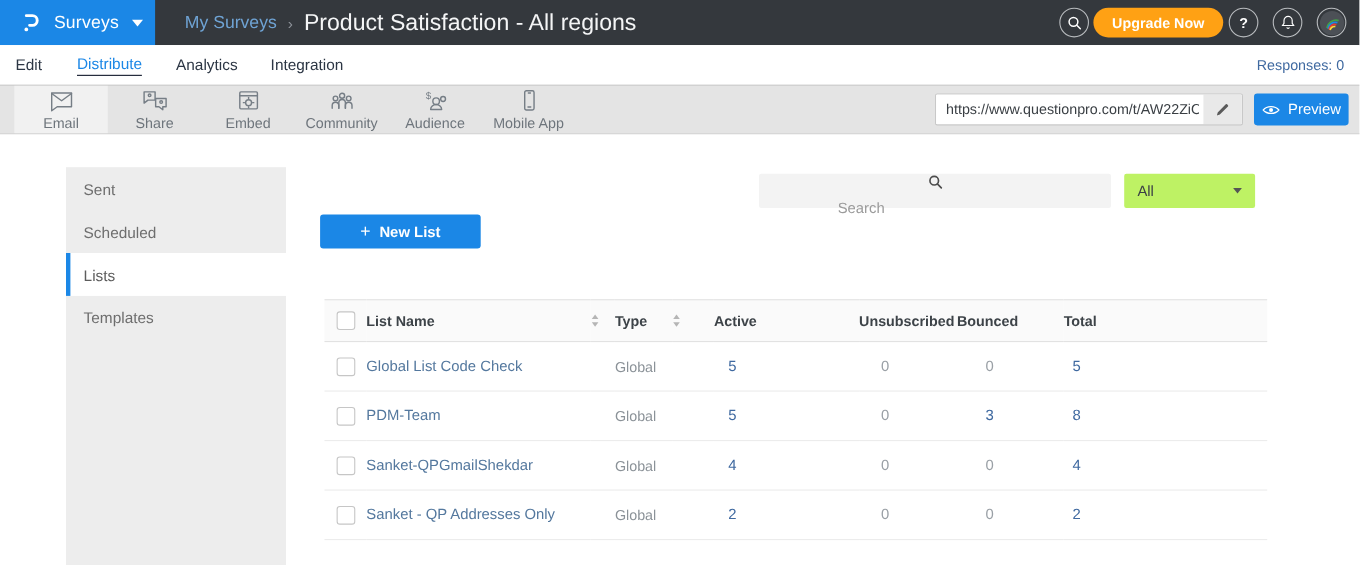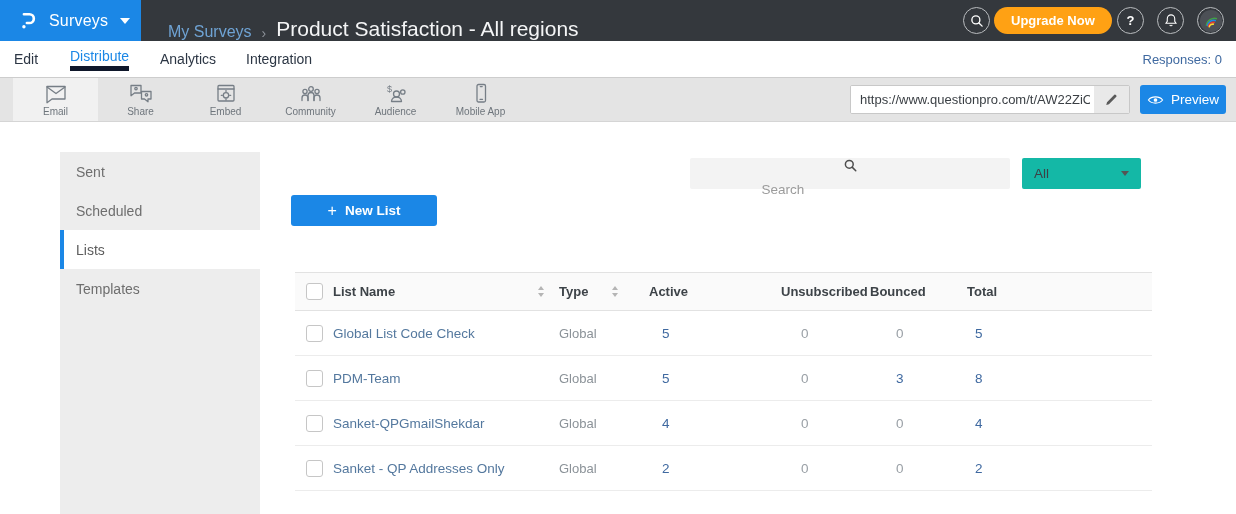--- a/index.html
+++ b/index.html
@@ -8,50 +8,50 @@
   body { position:relative; }
   svg { display:block; }
 
   
   .topbar { position:absolute; top:0; left:0; width:1236px; height:41px; background:#34383d; }
   .brand { position:absolute; left:0; top:0; width:141px; height:41px; background:#1b87e6;
            display:flex; align-items:center; padding-left:18px; gap:9px; color:#fff; cursor:pointer; }
   .brand-label { font-size:16px; letter-spacing:.2px; }
   .brand-caret { width:0; height:0; border-left:5px solid transparent; border-right:5px solid transparent;
                  border-top:6px solid #fff; margin-left:3px; }
-  .breadcrumb { position:absolute; left:168px; top:0; height:41px; display:flex; align-items:flex-end; gap:10px; }
+  .breadcrumb { position:absolute; left:168px; top:0; height:41px; display:flex; align-items:center; gap:10px; }
   .bc-parent { color:#6fa3d4; font-size:16px; cursor:pointer; }
   .bc-sep { color:#8d9299; font-size:14px; }
   .bc-current { color:#f4f5f6; font-size:21px; }
   .circle-btn { position:absolute; top:7px; width:27px; height:27px; border:1.5px solid #b9bcbf;
                 border-radius:50%; display:flex; align-items:center; justify-content:center;
                 color:#fff; cursor:pointer; background:transparent; font-size:13px; font-weight:bold; }
   .cb-search { left:963px; } .cb-help { left:1117px; } .cb-bell { left:1157px; }
   .cb-avatar { left:1197px; padding:0; overflow:hidden; }
   .upgrade-btn { position:absolute; left:994px; top:7px; height:27px; padding:0 17px; background:#ffa114;
                  border:none; border-radius:14px; color:#fff; font-weight:bold; font-size:13px;
                  font-family:"Liberation Sans", sans-serif; cursor:pointer; }
 
   
   .nav { position:absolute; top:41px; left:0; width:1236px; height:36px; background:#fff; }
   .nav-tab { position:absolute; top:0; height:36px; display:flex; align-items:center;
              font-size:14px; color:#2c3644; cursor:pointer; }
   .nt0{left:14px;} .nt1{left:70px;} .nt2{left:160px;} .nt3{left:246px;}
-  .nav-tab.active span { color:#1b87e6; border-bottom:5px solid #0f172a; padding-bottom:2px; }
+  .nav-tab.active span { color:#1b87e6; border-bottom:1px solid #0f172a; padding-bottom:2px; }
   .responses { position:absolute; right:14px; top:0; height:36px; display:flex; align-items:center;
                font-size:13px; color:#3f69a0; }
 
   
   .toolbar { position:absolute; top:77px; left:0; width:1236px; height:45px; background:#e4e4e4;
              border-top:1px solid #cdcdcd; border-bottom:1px solid #d5d5d5; }
   .channels { position:absolute; left:13px; top:0; height:43px; display:flex; }
   .channel { width:85px; display:flex; flex-direction:column; align-items:center; justify-content:center;
              gap:2px; cursor:pointer; color:#767e86; }
   .channel.active { background:#f1f1f1; }
-  .channel-label { font-size:10px; color:#6e757c; }
+  .channel-label { font-size:13px; color:#6e757c; }
   .ch-icon { stroke:#767e86; fill:none; stroke-width:1.3; stroke-linejoin:round; stroke-linecap:round; }
   .url-box { position:absolute; left:850px; top:7px; width:280px; height:29px; background:#fff;
              border:1px solid #c8c8c8; border-radius:2px; display:flex; overflow:hidden; }
   .url-input { flex:1; min-width:0; border:none; outline:none; padding:0 4px 0 9px; font-size:13px;
                color:#3a3f44; background:#fff; font-family:"Liberation Sans", sans-serif; }
   .url-edit { width:35px; background:#e9e9e9; display:flex; align-items:center; justify-content:center;
               cursor:pointer; border:none; }
   .preview-btn { position:absolute; left:1140px; top:7px; width:86px; height:29px; background:#1b87e6;
                  border:none; border-radius:3px; color:#fff; font-size:13.5px; display:flex;
                  align-items:center; justify-content:center; gap:7px; cursor:pointer;
@@ -62,21 +62,21 @@
   .side-item { height:39px; display:flex; align-items:center; padding-left:16px; font-size:14px;
                color:#6e6e6e; cursor:pointer; }
   .side-item.active { background:#fff; border-left:4px solid #1b87e6; padding-left:12px; color:#5d5d5d; }
 
   
   .search-box { position:absolute; left:690px; top:158px; width:320px; height:31px; background:#f3f3f3;
                 display:flex; align-items:center; gap:9px; padding:0 11px; border-radius:2px;flex-direction:column; }
   .search-input { flex:1; border:none; outline:none; background:transparent; font-size:13.5px;
                   color:#444; font-family:"Liberation Sans", sans-serif; }
   .search-input::placeholder { color:#9b9b9b; }
-  .filter-dd { position:absolute; left:1022px; top:158px; width:119px; height:31px; background:#14b8a6;
+  .filter-dd { position:absolute; left:1022px; top:158px; width:119px; height:31px; background:#bef264;
                display:flex; align-items:center; justify-content:space-between; padding:0 12px;
                font-size:13.5px; color:#3c4146; cursor:pointer; border-radius:2px; }
   .dd-caret { width:0; height:0; border-left:4.5px solid transparent; border-right:4.5px solid transparent;
               border-top:5.5px solid #555; }
   .new-list-btn { position:absolute; left:291px; top:195px; width:146px; height:31px; background:#1b87e6;
                   border:none; border-radius:3px; color:#fff; font-size:13.5px; font-weight:bold;
                   display:flex; align-items:center; justify-content:center; gap:8px; cursor:pointer;
                   font-family:"Liberation Sans", sans-serif; }
   .nl-plus { font-size:16px; font-weight:normal; }
 

